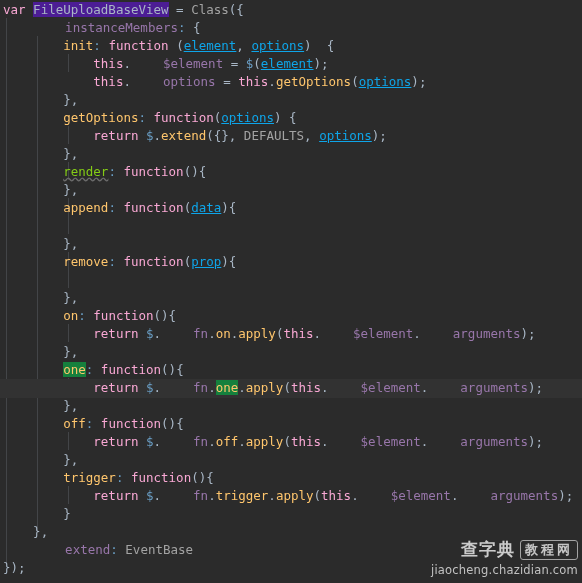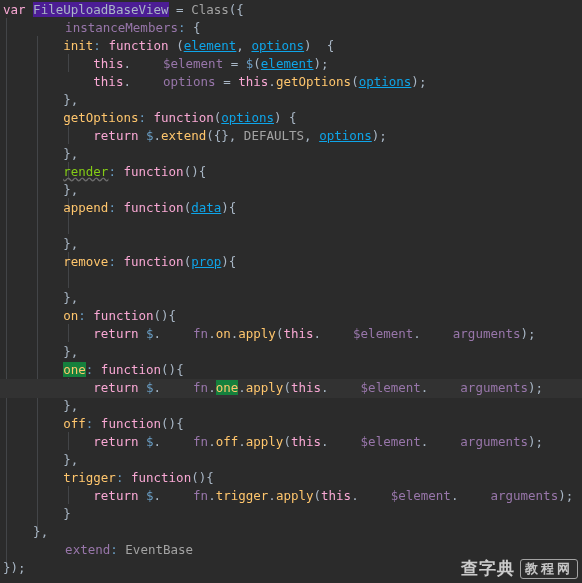--- a/index.html
+++ b/index.html
@@ -131,15 +131,16 @@
 
   <div class="line-highlight" style="top:379px;"></div>
 
   <pre class="code"><span class="ln"><span class="kw">var</span> <span class="hl">FileUploadBaseView</span> <span class="op">=</span> <span class="const">Class</span><span class="sep">({</span></span><span class="ln">    <span class="fld">instanceMembers</span><span class="colon">:</span> <span class="sep">{</span></span><span class="ln">        <span class="fn">init</span><span class="colon">:</span> <span class="kw">function</span> <span class="sep">(</span><span class="param">element</span><span class="sep">,</span> <span class="param">options</span><span class="sep">)</span>  <span class="sep">{</span></span><span class="ln">            <span class="kw">this</span><span class="sep">.</span><span class="fld">$element</span> <span class="op">=</span> <span class="dollar">$</span><span class="sep">(</span><span class="param">element</span><span class="sep">);</span></span><span class="ln">            <span class="kw">this</span><span class="sep">.</span><span class="fld">options</span> <span class="op">=</span> <span class="kw">this</span><span class="sep">.</span><span class="fn">getOptions</span><span class="sep">(</span><span class="param">options</span><span class="sep">);</span></span><span class="ln">        <span class="sep">},</span></span><span class="ln">        <span class="fn">getOptions</span><span class="colon">:</span> <span class="kw">function</span><span class="sep">(</span><span class="param">options</span><span class="sep">)</span> <span class="sep">{</span></span><span class="ln">            <span class="kw">return</span> <span class="dollar">$</span><span class="sep">.</span><span class="fn">extend</span><span class="sep">({},</span> <span class="const">DEFAULTS</span><span class="sep">,</span> <span class="param">options</span><span class="sep">);</span></span><span class="ln">        <span class="sep">},</span></span><span class="ln">        <span class="typo">render</span><span class="colon">:</span> <span class="kw">function</span><span class="sep">(){</span></span><span class="ln">        <span class="sep">},</span></span><span class="ln">        <span class="fn">append</span><span class="colon">:</span> <span class="kw">function</span><span class="sep">(</span><span class="param">data</span><span class="sep">){</span></span><span class="ln"> </span><span class="ln">        <span class="sep">},</span></span><span class="ln">        <span class="fn">remove</span><span class="colon">:</span> <span class="kw">function</span><span class="sep">(</span><span class="param">prop</span><span class="sep">){</span></span><span class="ln"> </span><span class="ln">        <span class="sep">},</span></span><span class="ln">        <span class="fn">on</span><span class="colon">:</span> <span class="kw">function</span><span class="sep">(){</span></span><span class="ln">            <span class="kw">return</span> <span class="dollar">$</span><span class="sep">.</span><span class="fld">fn</span><span class="sep">.</span><span class="fn">on</span><span class="sep">.</span><span class="fn">apply</span><span class="sep">(</span><span class="kw">this</span><span class="sep">.</span><span class="fld">$element</span><span class="sep">.</span><span class="fld">arguments</span><span class="sep">);</span></span><span class="ln">        <span class="sep">},</span></span><span class="ln">        <span class="hl-fn">one</span><span class="colon">:</span> <span class="kw">function</span><span class="sep">(){</span></span><span class="ln">            <span class="kw">return</span> <span class="dollar">$</span><span class="sep">.</span><span class="fld">fn</span><span class="sep">.</span><span class="hl-fn">one</span><span class="sep">.</span><span class="fn">apply</span><span class="sep">(</span><span class="kw">this</span><span class="sep">.</span><span class="fld">$element</span><span class="sep">.</span><span class="fld">arguments</span><span class="sep">);</span></span><span class="ln">        <span class="sep">},</span></span><span class="ln">        <span class="fn">off</span><span class="colon">:</span> <span class="kw">function</span><span class="sep">(){</span></span><span class="ln">            <span class="kw">return</span> <span class="dollar">$</span><span class="sep">.</span><span class="fld">fn</span><span class="sep">.</span><span class="fn">off</span><span class="sep">.</span><span class="fn">apply</span><span class="sep">(</span><span class="kw">this</span><span class="sep">.</span><span class="fld">$element</span><span class="sep">.</span><span class="fld">arguments</span><span class="sep">);</span></span><span class="ln">        <span class="sep">},</span></span><span class="ln">        <span class="fn">trigger</span><span class="colon">:</span> <span class="kw">function</span><span class="sep">(){</span></span><span class="ln">            <span class="kw">return</span> <span class="dollar">$</span><span class="sep">.</span><span class="fld">fn</span><span class="sep">.</span><span class="fn">trigger</span><span class="sep">.</span><span class="fn">apply</span><span class="sep">(</span><span class="kw">this</span><span class="sep">.</span><span class="fld">$element</span><span class="sep">.</span><span class="fld">arguments</span><span class="sep">);</span></span><span class="ln">        <span class="sep">}</span></span><span class="ln">    <span class="sep">},</span></span><span class="ln">    <span class="fld">extend</span><span class="colon">:</span> <span class="const">EventBase</span></span><span class="ln"><span class="sep">});</span></span></pre>
 
   <div class="watermark">
     <div class="wm-row">
       <span class="wm-cn">查字典</span>
       <span class="wm-box">教程网</span>
     </div>
+    <div class="wm-url">jiaocheng.chazidian.com</div>
   </div>
 
 </div>
 
 </body></html>

